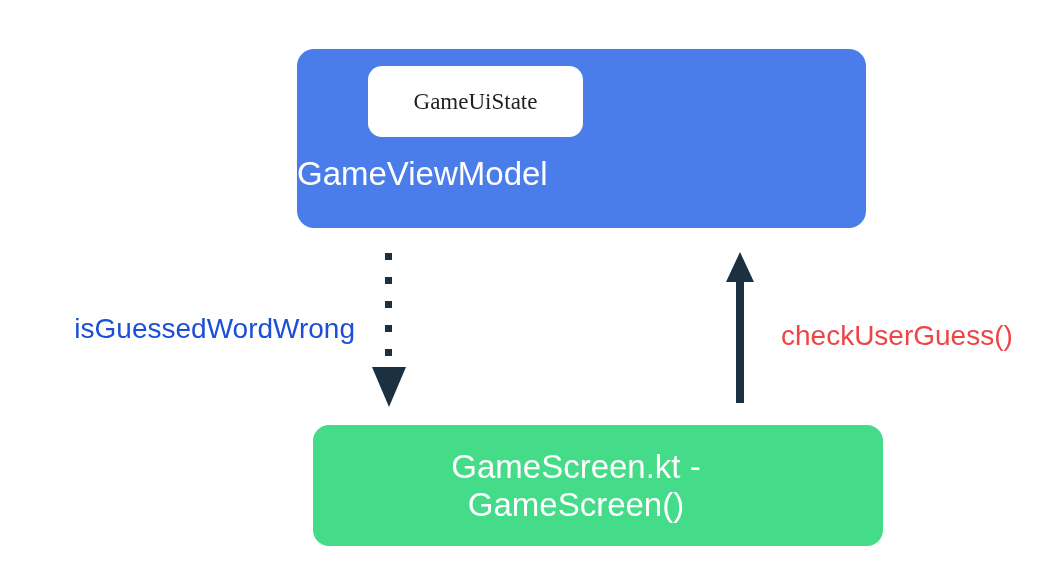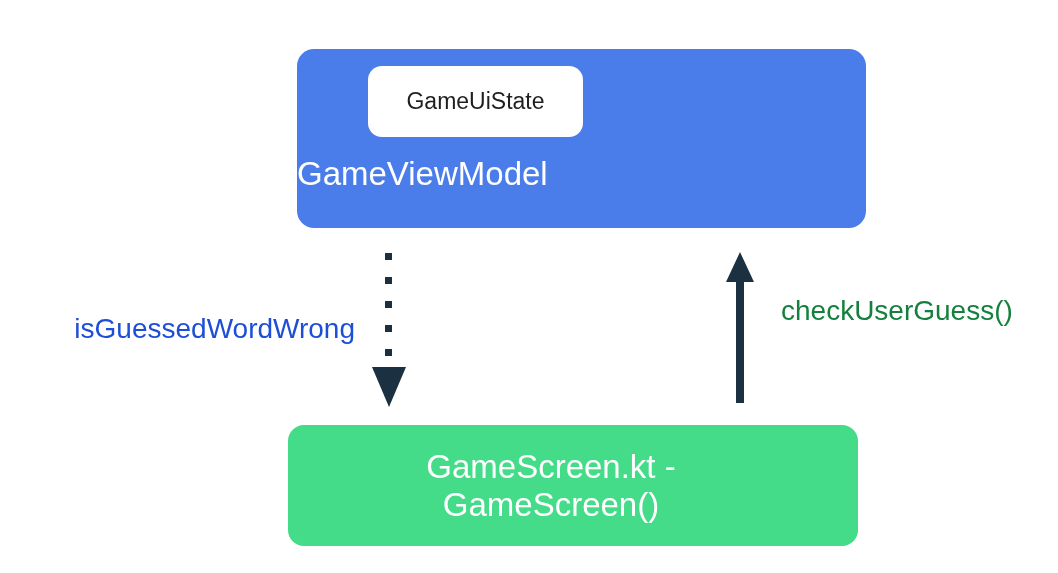--- a/index.html
+++ b/index.html
@@ -31,40 +31,40 @@
     top: 17px;
     width: 215px;
     height: 71px;
     background: #ffffff;
     border-radius: 14px;
     display: flex;
     align-items: center;
     justify-content: center;
   }
   .chip-text {
-    font-family: Liberation Sans, sans-serif;
+    font-family: Liberation Serif, serif;
     font-size: 23px;
     color: #1f1f1f;
     white-space: nowrap;
   }
   .vm-title {
     position: absolute;
     left: 0;
     right: 0;
     top: 104px;
     text-align: left;
     color: #ffffff;
     font-size: 33px;
     line-height: 42px;
     white-space: nowrap;
   }
   
   .screen-box {
     position: absolute;
-    left: 288px;
+    left: 313px;
     top: 425px;
     width: 570px;
     height: 121px;
     background: #44DB89;
     border-radius: 16px;
     display: flex;
     align-items: center;
     justify-content: center;
   }
   .screen-title {
@@ -125,22 +125,22 @@
     width: 335px;
     text-align: right;
     color: #1d4ed8;
     font-size: 28px;
     line-height: 36px;
     white-space: nowrap;
   }
   .label-right {
     position: absolute;
     left: 781px;
-    top: 293px;
-    color: #15803d;
+    top: 318px;
+    color: #ef4444;
     font-size: 28px;
     line-height: 36px;
     white-space: nowrap;
   }
 </style>
 </head>
 <body>
 
 <div class="canvas">
 

